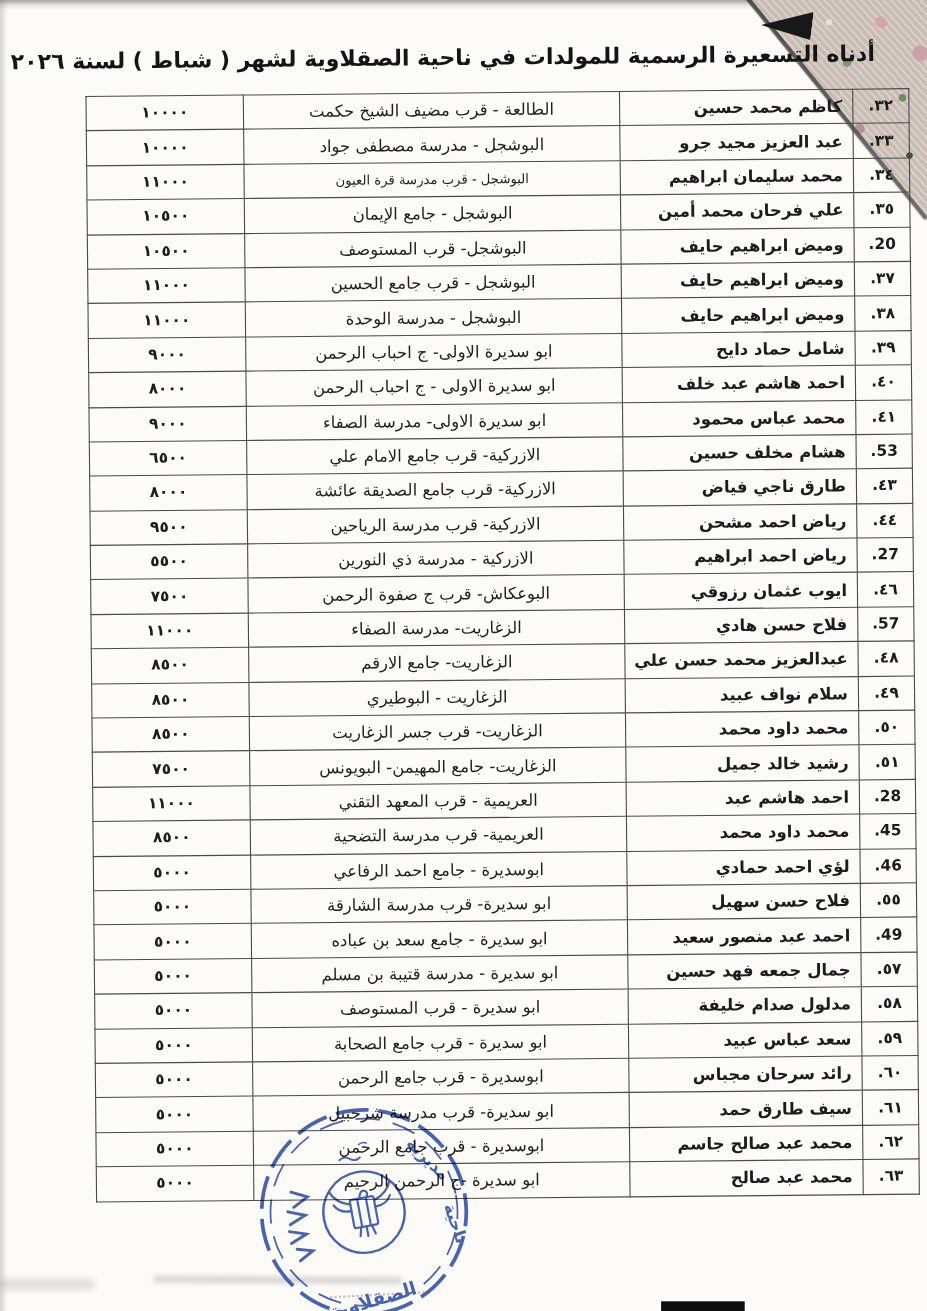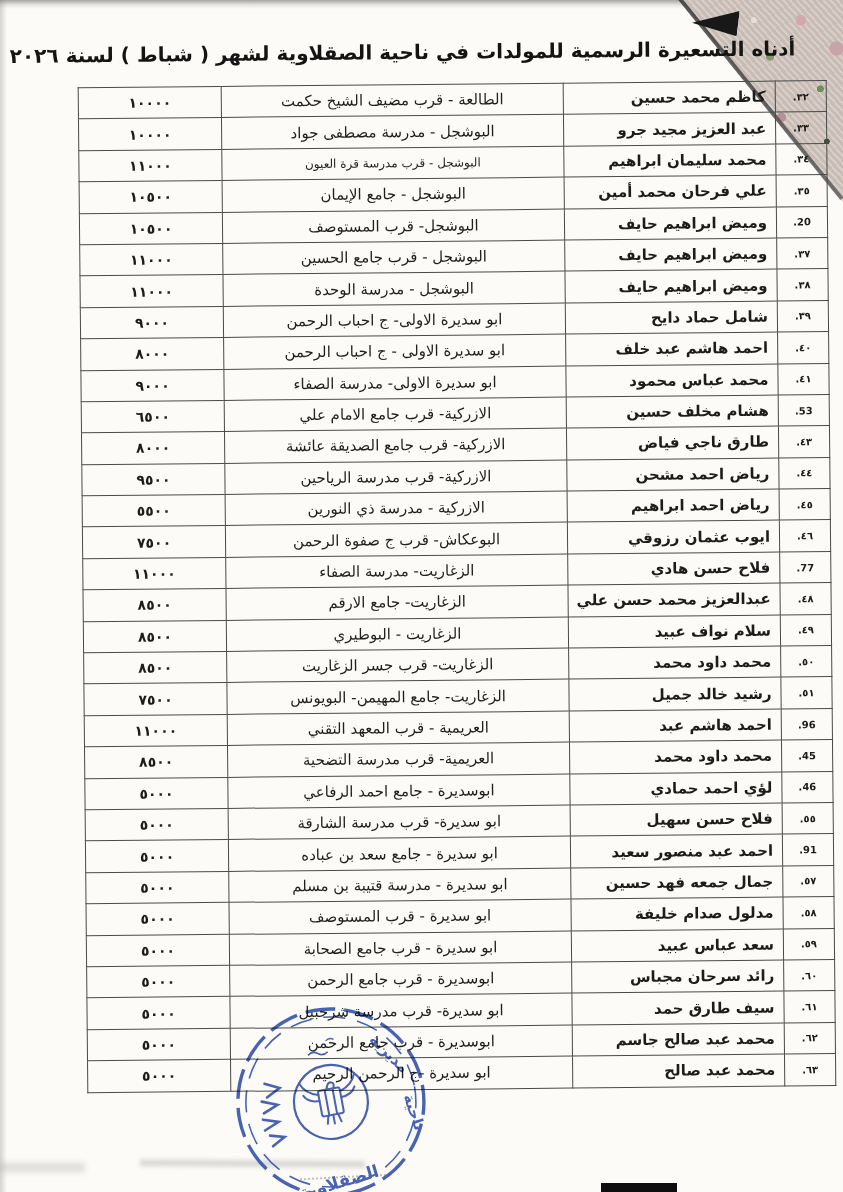--- a/index.html
+++ b/index.html
@@ -50,21 +50,21 @@
   }
 
   table.price-table{
     position:absolute;top:84px;left:78px;width:707px;
     border-collapse:collapse;table-layout:fixed;direction:rtl;
   }
   .price-table td{
     border:1px solid #4a4a4a;height:30.4px;
     padding:0 4px;vertical-align:middle;overflow:hidden;white-space:nowrap;
   }
-  td.c-no{width:42px;text-align:center;font-size:10px;font-weight:700;direction:rtl;}
+  td.c-no{width:42px;text-align:center;font-size:14px;font-weight:700;direction:rtl;}
   td.c-name{width:198px;text-align:right;padding-right:9px;font-size:15px;font-weight:700;direction:rtl;}
   td.c-loc{width:333px;text-align:center;font-size:15px;font-weight:400;direction:rtl;color:#1f1f1f;}
   td.c-price{width:134px;text-align:center;font-size:14px;font-weight:700;letter-spacing:3px;direction:rtl;}
   tbody tr:nth-child(3) td.c-loc{font-size:12px;}
 
   .stamp{position:absolute;left:216px;top:993px;mix-blend-mode:multiply;opacity:.88;
     transform:rotate(-10deg);}
 </style>
 </head>
 <body>
@@ -157,33 +157,33 @@
       <td class="c-loc">الازركية- قرب جامع الصديقة عائشة</td>
       <td class="c-price">٨٠٠٠</td>
     </tr>
         <tr>
       <td class="c-no">٤٤.</td>
       <td class="c-name">رياض احمد مشحن</td>
       <td class="c-loc">الازركية- قرب مدرسة الرياحين</td>
       <td class="c-price">٩٥٠٠</td>
     </tr>
         <tr>
-      <td class="c-no">٤٥.</td>
+      <td class="c-no">27.</td>
       <td class="c-name">رياض احمد ابراهيم</td>
       <td class="c-loc">الازركية - مدرسة ذي النورين</td>
       <td class="c-price">٥٥٠٠</td>
     </tr>
         <tr>
       <td class="c-no">٤٦.</td>
       <td class="c-name">ايوب عثمان رزوقي</td>
       <td class="c-loc">البوعكاش- قرب ج صفوة الرحمن</td>
       <td class="c-price">٧٥٠٠</td>
     </tr>
         <tr>
-      <td class="c-no">77.</td>
+      <td class="c-no">57.</td>
       <td class="c-name">فلاح حسن هادي</td>
       <td class="c-loc">الزغاريت- مدرسة الصفاء</td>
       <td class="c-price">١١٠٠٠</td>
     </tr>
         <tr>
       <td class="c-no">٤٨.</td>
       <td class="c-name">عبدالعزيز محمد حسن علي</td>
       <td class="c-loc">الزغاريت- جامع الارقم</td>
       <td class="c-price">٨٥٠٠</td>
     </tr>
@@ -199,21 +199,21 @@
       <td class="c-loc">الزغاريت- قرب جسر الزغاريت</td>
       <td class="c-price">٨٥٠٠</td>
     </tr>
         <tr>
       <td class="c-no">٥١.</td>
       <td class="c-name">رشيد خالد جميل</td>
       <td class="c-loc">الزغاريت- جامع المهيمن- البويونس</td>
       <td class="c-price">٧٥٠٠</td>
     </tr>
         <tr>
-      <td class="c-no">96.</td>
+      <td class="c-no">28.</td>
       <td class="c-name">احمد هاشم عبد</td>
       <td class="c-loc">العريمية - قرب المعهد التقني</td>
       <td class="c-price">١١٠٠٠</td>
     </tr>
         <tr>
       <td class="c-no">45.</td>
       <td class="c-name">محمد داود محمد</td>
       <td class="c-loc">العريمية- قرب مدرسة التضحية</td>
       <td class="c-price">٨٥٠٠</td>
     </tr>
@@ -223,21 +223,21 @@
       <td class="c-loc">ابوسديرة - جامع احمد الرفاعي</td>
       <td class="c-price">٥٠٠٠</td>
     </tr>
         <tr>
       <td class="c-no">٥٥.</td>
       <td class="c-name">فلاح حسن سهيل</td>
       <td class="c-loc">ابو سديرة- قرب مدرسة الشارقة</td>
       <td class="c-price">٥٠٠٠</td>
     </tr>
         <tr>
-      <td class="c-no">91.</td>
+      <td class="c-no">49.</td>
       <td class="c-name">احمد عبد منصور سعيد</td>
       <td class="c-loc">ابو سديرة - جامع سعد بن عباده</td>
       <td class="c-price">٥٠٠٠</td>
     </tr>
         <tr>
       <td class="c-no">٥٧.</td>
       <td class="c-name">جمال جمعه فهد حسين</td>
       <td class="c-loc">ابو سديرة - مدرسة قتيبة بن مسلم</td>
       <td class="c-price">٥٠٠٠</td>
     </tr>

